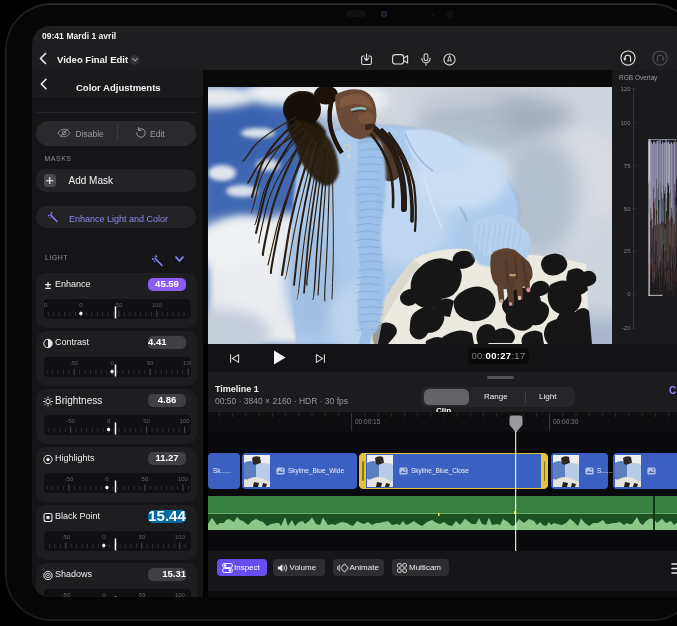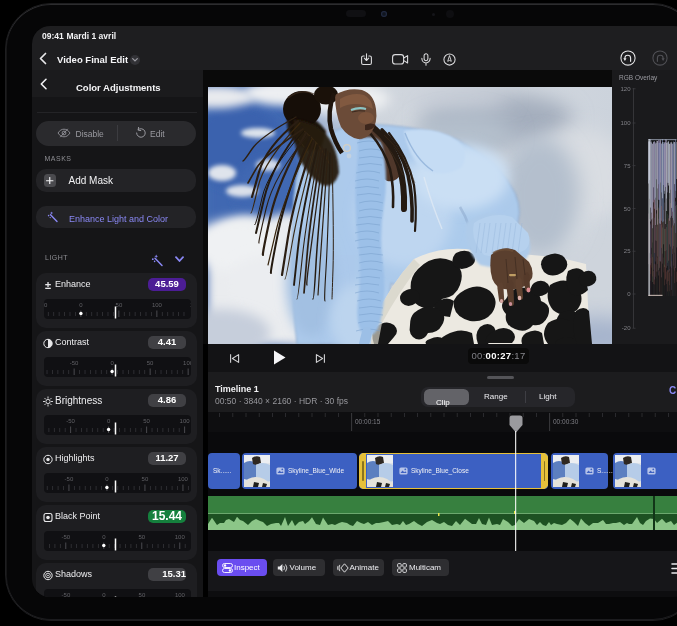--- a/index.html
+++ b/index.html
@@ -98,21 +98,21 @@
       <circle cx="3.6" cy="7.4" r="0.8" fill="#8a88f4"></circle>
 </svg>
 <svg class="abs" style="left:143px;top:229.5px" width="9" height="7" viewBox="0 0 9 7">
       <path d="M1 1.2 L4.5 5 L8 1.2" stroke="#8a88f4" stroke-width="1.8" fill="none" stroke-linecap="round" stroke-linejoin="round"></path>
     </svg>
 <div class="abs" style="left:4px;top:246.7px;width:161px;height:55px;border-radius:10px;background:#1e1e21"></div>
     <svg class="abs" style="left:11px;top:254.2px" width="10" height="11" viewBox="0 0 10 11">
       <text x="5" y="9" font-size="11" font-weight="bold" fill="#e8e8ea" text-anchor="middle" font-family="Liberation Sans">±</text>
     </svg>
     <div class="txt" style="left:23px;top:253.3px;font-size:9px;color:#eeeef0">Enhance</div>
-    <div class="abs" style="left:116px;top:252.3px;width:38px;height:12.5px;border-radius:5px;background:#4c1d95;color:#fff;font-size:9.5px;font-weight:bold;text-align:center;line-height:12.5px">45.59</div>
+    <div class="abs" style="left:116px;top:252.3px;width:38px;height:12.5px;border-radius:5px;background:#8b5cf6;color:#fff;font-size:9.5px;font-weight:bold;text-align:center;line-height:12.5px">45.59</div>
     <div class="abs" style="left:12.0px;top:272.7px;width:146.5px;height:20.5px;border-radius:4px;background:#101013"></div>
     <svg class="abs" style="left:12.0px;top:272.7px" width="146.5px" height="20.5" viewBox="0 0 146.5 20.5">
       <text x="-1.1" y="8" font-size="6" fill="#606065" text-anchor="middle" font-family="Liberation Sans">-50</text>
       <text x="36.9" y="8" font-size="6" fill="#606065" text-anchor="middle" font-family="Liberation Sans">0</text>
       <text x="74.9" y="8" font-size="6" fill="#606065" text-anchor="middle" font-family="Liberation Sans">50</text>
       <text x="112.9" y="8" font-size="6" fill="#606065" text-anchor="middle" font-family="Liberation Sans">100</text>
       <text x="150.9" y="8" font-size="6" fill="#606065" text-anchor="middle" font-family="Liberation Sans">150</text>
       <rect x="3.88" y="13" width="0.8" height="4" fill="#35353a"></rect>
       <rect x="9.31" y="13" width="0.8" height="4" fill="#35353a"></rect>
       <rect x="14.74" y="13" width="0.8" height="4" fill="#35353a"></rect>
@@ -141,21 +141,21 @@
       <rect x="139.59" y="13" width="0.8" height="4" fill="#35353a"></rect>
       <circle cx="36.9" cy="14.5" r="1.7" fill="#fff"></circle>
       <rect x="70.75" y="7.5" width="1.5" height="12" fill="#fafafa"></rect>
     </svg>
     <div class="abs" style="left:4px;top:304.7px;width:161px;height:55px;border-radius:10px;background:#1e1e21"></div>
     <svg class="abs" style="left:11px;top:312.2px" width="10" height="11" viewBox="0 0 10 11">
       <circle cx="5" cy="5.5" r="4.2" stroke="#e8e8ea" stroke-width="1" fill="none"></circle>
       <path d="M5 1.3 A4.2 4.2 0 0 1 5 9.7 Z" fill="#e8e8ea"></path>
     </svg>
     <div class="txt" style="left:23px;top:311.3px;font-size:9px;color:#eeeef0">Contrast</div>
-    <div class="abs" style="left:116px;top:310.3px;width:38px;height:12.5px;border-radius:5px;background:#404044;color:#fff;font-size:9.5px;font-weight:bold;text-align:center;line-height:12.5px">4.41</div>
+    <div class="abs" style="left:116px;top:310.3px;width:38px;height:12.5px;border-radius:5px;background:#404044;color:#fff;font-size:9.5px;font-weight:bold;line-height:12.5px">4.41</div>
     <div class="abs" style="left:12.0px;top:330.7px;width:146.5px;height:20.5px;border-radius:4px;background:#101013"></div>
     <svg class="abs" style="left:12.0px;top:330.7px" width="146.5px" height="20.5" viewBox="0 0 146.5 20.5">
       <text x="-7.9" y="8" font-size="6" fill="#606065" text-anchor="middle" font-family="Liberation Sans">-100</text>
       <text x="30.1" y="8" font-size="6" fill="#606065" text-anchor="middle" font-family="Liberation Sans">-50</text>
       <text x="68.1" y="8" font-size="6" fill="#606065" text-anchor="middle" font-family="Liberation Sans">0</text>
       <text x="106.1" y="8" font-size="6" fill="#606065" text-anchor="middle" font-family="Liberation Sans">50</text>
       <text x="144.1" y="8" font-size="6" fill="#606065" text-anchor="middle" font-family="Liberation Sans">100</text>
       <rect x="2.61" y="13" width="0.8" height="4" fill="#35353a"></rect>
       <rect x="8.03" y="13" width="0.8" height="4" fill="#35353a"></rect>
       <rect x="13.46" y="13" width="0.8" height="4" fill="#35353a"></rect>
@@ -279,21 +279,21 @@
       <rect x="143.96" y="13" width="0.8" height="4" fill="#35353a"></rect>
       <circle cx="62.9" cy="14.5" r="1.7" fill="#fff"></circle>
       <rect x="70.75" y="7.5" width="1.5" height="12" fill="#fafafa"></rect>
     </svg>
     <div class="abs" style="left:4px;top:478.7px;width:161px;height:55px;border-radius:10px;background:#1e1e21"></div>
     <svg class="abs" style="left:11px;top:486.2px" width="10" height="11" viewBox="0 0 10 11">
       <rect x="1" y="1.5" width="8" height="8" rx="2" stroke="#e8e8ea" stroke-width="1.1" fill="none"></rect>
       <circle cx="5" cy="5.5" r="1.8" fill="#e8e8ea"></circle>
     </svg>
     <div class="txt" style="left:23px;top:485.3px;font-size:9px;color:#eeeef0">Black Point</div>
-    <div class="abs" style="left:116px;top:484.3px;width:38px;height:12.5px;border-radius:5px;background:#15803d;color:#fff;font-size:12px;font-weight:bold;text-align:center;line-height:12.5px">15.44</div>
+    <div class="abs" style="left:116px;top:484.3px;width:38px;height:12.5px;border-radius:5px;background:#0369a1;color:#fff;font-size:15px;font-weight:bold;text-align:center;line-height:12.5px">15.44</div>
     <div class="abs" style="left:12.0px;top:504.7px;width:146.5px;height:20.5px;border-radius:4px;background:#101013"></div>
     <svg class="abs" style="left:12.0px;top:504.7px" width="146.5px" height="20.5" viewBox="0 0 146.5 20.5">
       <text x="21.8" y="8" font-size="6" fill="#606065" text-anchor="middle" font-family="Liberation Sans">-50</text>
       <text x="59.8" y="8" font-size="6" fill="#606065" text-anchor="middle" font-family="Liberation Sans">0</text>
       <text x="97.8" y="8" font-size="6" fill="#606065" text-anchor="middle" font-family="Liberation Sans">50</text>
       <text x="135.8" y="8" font-size="6" fill="#606065" text-anchor="middle" font-family="Liberation Sans">100</text>
       <rect x="5.08" y="13" width="0.8" height="4" fill="#35353a"></rect>
       <rect x="10.51" y="13" width="0.8" height="4" fill="#35353a"></rect>
       <rect x="15.94" y="13" width="0.8" height="4" fill="#35353a"></rect>
       <rect x="21.27" y="11.5" width="1" height="6.5" fill="#4a4a4f"></rect>
@@ -789,21 +789,21 @@
 <path d="M9.4 1.2 V9.8 M1.4 1.6 L7.6 5.5 L1.4 9.4 Z" stroke="#d2d2d4" stroke-width="1.1" fill="none" stroke-linejoin="round"></path>
     </svg>
     <div class="abs" style="left:436px;top:322px;width:61px;height:16px;border-radius:4px;background:#0a0a0a;text-align:center;line-height:16px;font-size:9.5px;letter-spacing:0.3px">
 <span style="color:#7e7e84">00:</span><span style="color:#fdfdfd;font-weight:bold">00:27</span><span style="color:#8a8a90">:17</span></div>
     <div class="abs" style="left:176px;top:346px;width:484px;height:40px;background:#1c1c1e"></div>
     <div class="abs" style="left:455px;top:349.5px;width:27px;height:3px;border-radius:1.5px;background:#545458"></div>
     <div class="txt" style="left:183px;top:357.5px;font-size:9px;font-weight:bold;color:#f2f2f4">Timeline 1</div>
     <div class="txt" style="left:183px;top:370px;font-size:8.5px;color:#98989d">00:50 · 3840 × 2160 · HDR · 30 fps</div>
     <div class="abs" style="left:389px;top:360.5px;width:154px;height:20px;border-radius:7px;background:#26262a"></div>
     <div class="abs" style="left:391.5px;top:362.5px;width:45px;height:16px;border-radius:5.5px;background:#636368"></div>
-    <div class="txt" style="left:404px;top:372px;font-size:8px;font-weight:normal;color:#fff">Clip</div>
+    <div class="txt" style="left:404px;top:380px;font-size:8px;font-weight:bold;color:#fff">Clip</div>
     <div class="txt" style="left:452px;top:366px;font-size:8px;color:#ececf0">Range</div>
     <div class="abs" style="left:492.5px;top:364.5px;width:1px;height:12px;background:#3e3e44"></div>
     <div class="txt" style="left:507px;top:366px;font-size:8px;color:#ececf0">Light</div>
     <div class="txt" style="left:637px;top:359px;font-size:10px;font-weight:bold;color:#8a88f4">C</div>
     <div class="abs" style="left:176px;top:386px;width:484px;height:20px;background:#0e0e10"></div>
     <svg class="abs" style="left:176px;top:386px" width="484" height="20" viewBox="0 0 484 20">
       <rect x="-2.0" y="1" width="0.8" height="4" fill="#323236"></rect>
       <rect x="11.2" y="1" width="0.8" height="4" fill="#323236"></rect>
       <rect x="24.4" y="1" width="0.8" height="4" fill="#323236"></rect>
       <rect x="37.6" y="1" width="0.8" height="4" fill="#323236"></rect>

